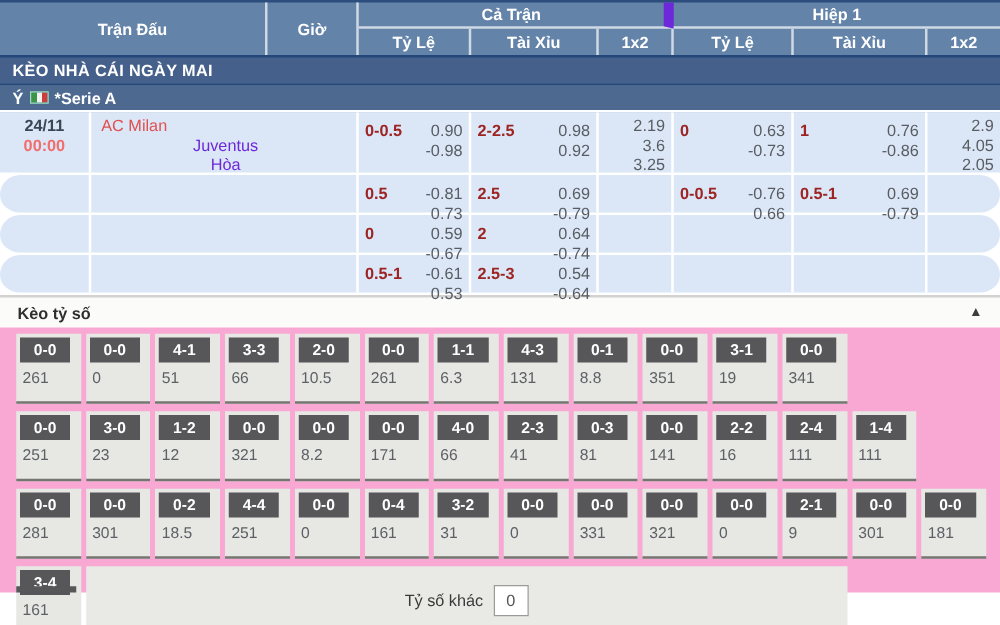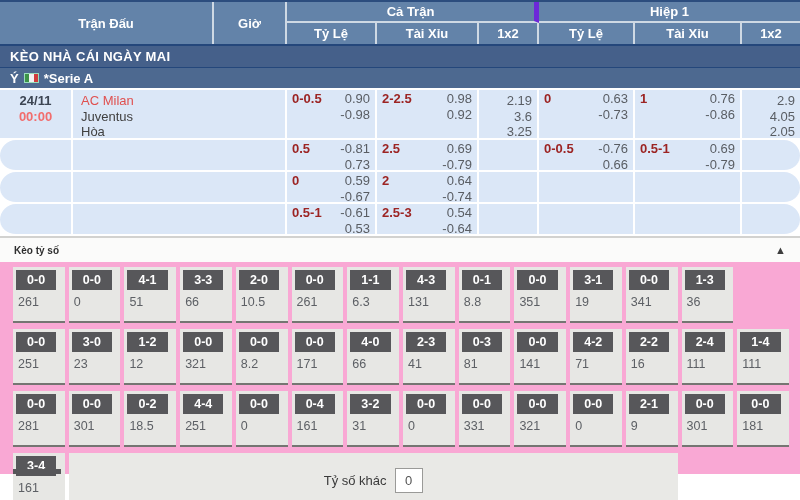--- a/index.html
+++ b/index.html
@@ -5,48 +5,48 @@
   * { box-sizing: border-box; margin: 0; padding: 0; }
   html,body { width:800px; height:500px; overflow:hidden; background:#fff;
     font-family:"Liberation Sans", sans-serif; }
   
   .otable { width:800px; }
   .col0{width:73px}.col1{width:214px}.col2{width:90px}.col3{width:102px}
   .col4{width:60px}.col5{width:96px}.col6{width:107px}.col7{width:58px}
   .hdr { display:flex; background:#6383a9; color:#fff; font-weight:bold; font-size:13px; border-top:2px solid #2c4d7e;}
   .hcell { border-right:2px solid #cfd9e4; display:flex; align-items:center; justify-content:center; height:42px;}
   .hgroup { display:flex; flex-direction:column; }
-  .hgroup-title { height:21px; border-bottom:2px solid #cfd9e4; border-right:5px solid #6d28d9; display:flex; align-items:center; justify-content:center;}
+  .hgroup-title { height:21px; border-bottom:2px solid #cfd9e4; border-right:8px solid #6d28d9; display:flex; align-items:center; justify-content:center;}
   .hgroup:last-child .hgroup-title{ border-right:none; }
   .hsub { display:flex; height:21px; }
   .hsub > div { border-right:2px solid #cfd9e4; display:flex; align-items:center; justify-content:center; }
   .hgroup:last-child .hsub > div:last-child { border-right:none; }
   .banner { height:24px; background:#45608a; border-top:2px solid #24477b; border-bottom:1px solid #24477b;
     color:#fff; font-size:13px; font-weight:bold; display:flex; align-items:center; padding-left:10px; letter-spacing:.3px;}
   .league { height:22px; background:#4d6990; color:#fff; font-size:13px; font-weight:bold;
     display:flex; align-items:center; gap:5px; padding-left:10px; border-bottom:2px solid #fff;}
   .flag { width:15px; height:10px; display:inline-block;
     background:linear-gradient(to right,#3d9348 33%,#f2f2f2 33%,#f2f2f2 66%,#cf3c3c 66%); border:1px solid #9db; }
   .orow { display:flex; background:#dbe7f7; border-bottom:2px solid #fff; font-size:13px; }
   .orow.r0 { height:50px; } .orow.rn { height:32px;border-radius:16px; }
-  .ocell { border-right:2px solid #fff; height:100%; padding:0 5px; }
+  .ocell { border-right:2px solid #fff; height:100%; padding:6px 5px; }
   .ocell:last-child { border-right:none; }
   .time-cell { text-align:center; line-height:16px; padding-top:3px;}
   .time-date { color:#3c4553; font-weight:bold;}
   .time-hour { color:#f26d6d; font-weight:bold;}
   .match-cell { line-height:15.5px; padding-left:8px; padding-top:3px;}
-  .team-home { color:#e0504f; } .team-away,.team-draw { color:#404040; }
+  .team-home { color:#e0504f; } .team-away,.team-draw { color:#6d28d9;text-align:center; }
   .hdp { display:flex; justify-content:space-between; line-height:15.5px; padding-top:1px;}
   .line { color:#9c2423; font-weight:bold; }
   .stack { text-align:right; color:#595d63; display:flex; flex-direction:column;}
   .oxcell { display:flex; flex-direction:column; align-items:flex-end; line-height:15.5px; color:#595d63; padding-top:3px;}
   
   .score-bar { height:26px; background:#fbfbfa; border-top:2px solid #d2d2d0;
     display:flex; align-items:center; justify-content:space-between; padding:0 14px; }
-  .score-title { font-size:10px; color:#2f2f2f; font-weight:600; }
+  .score-title { font-size:13px; color:#2f2f2f; font-weight:600; }
   .collapse { font-size:11px; color:#3d3d3d; cursor:pointer; }
   .sgrid-wrap { background:#f9a8d4; padding:5px 11px 0 13px; height:212px; position:relative; }
   .sgrid { display:grid; grid-template-columns:repeat(14,1fr); column-gap:4px; margin-bottom:6px; }
   .scell { background:#e7e7e4; border-bottom:2px solid #757572; padding:3px 3px 9px 3px; height:56px; }
   .sbtn { display:block; width:88%; height:20px; background:#57575a; color:#fff; font-weight:bold;
     font-size:12.5px; line-height:20px; text-align:center; cursor:pointer;}
   .sval { margin-top:5px; font-size:12.5px; color:#5d6065; padding-left:2px; }
   .wide-cell { grid-column:2 / 13; background:#e9e9e6; border-bottom:2px solid #757572; height:56px;
     display:flex; align-items:center; justify-content:center; gap:8px; }
   .other-label { font-size:13px; color:#3a3a3a; }
@@ -291,24 +291,20 @@
         <div class="sval">351</div>
       </div>
       <div class="scell">
         <span class="sbtn">3-1</span>
         <div class="sval">19</div>
       </div>
       <div class="scell">
         <span class="sbtn">0-0</span>
         <div class="sval">341</div>
       </div>
-      <div class="scell">
-        <span class="sbtn">1-3</span>
-        <div class="sval">36</div>
-      </div>
     </div>
     <div class="sgrid">
       <div class="scell">
         <span class="sbtn">0-0</span>
         <div class="sval">251</div>
       </div>
       <div class="scell">
         <span class="sbtn">3-0</span>
         <div class="sval">23</div>
       </div>
@@ -336,24 +332,20 @@
         <span class="sbtn">2-3</span>
         <div class="sval">41</div>
       </div>
       <div class="scell">
         <span class="sbtn">0-3</span>
         <div class="sval">81</div>
       </div>
       <div class="scell">
         <span class="sbtn">0-0</span>
         <div class="sval">141</div>
-      </div>
-      <div class="scell">
-        <span class="sbtn">4-2</span>
-        <div class="sval">71</div>
       </div>
       <div class="scell">
         <span class="sbtn">2-2</span>
         <div class="sval">16</div>
       </div>
       <div class="scell">
         <span class="sbtn">2-4</span>
         <div class="sval">111</div>
       </div>
       <div class="scell">

